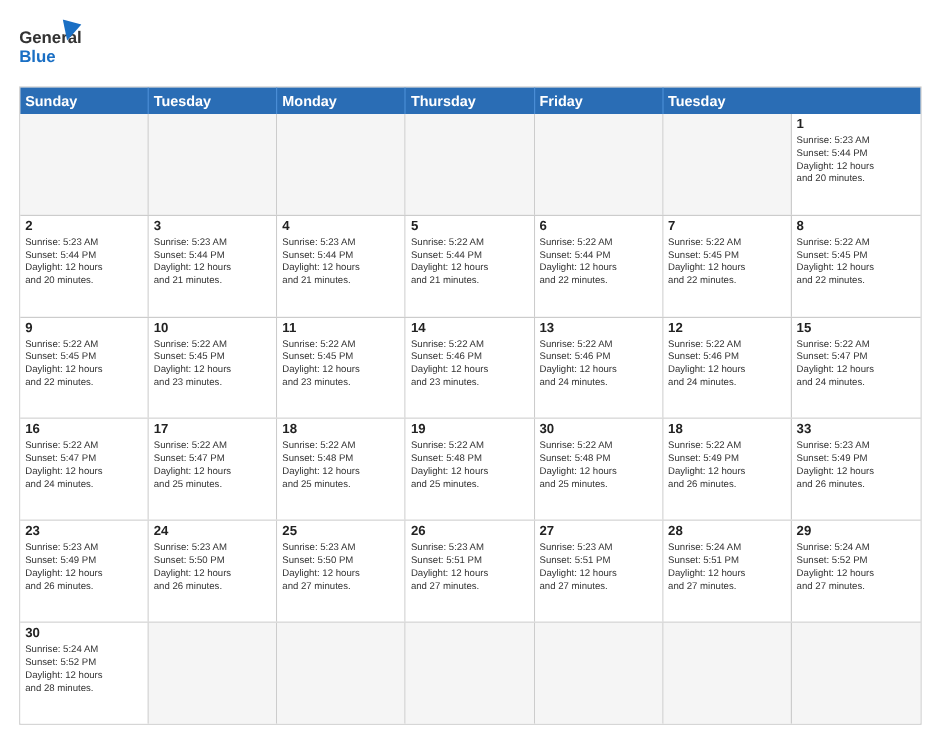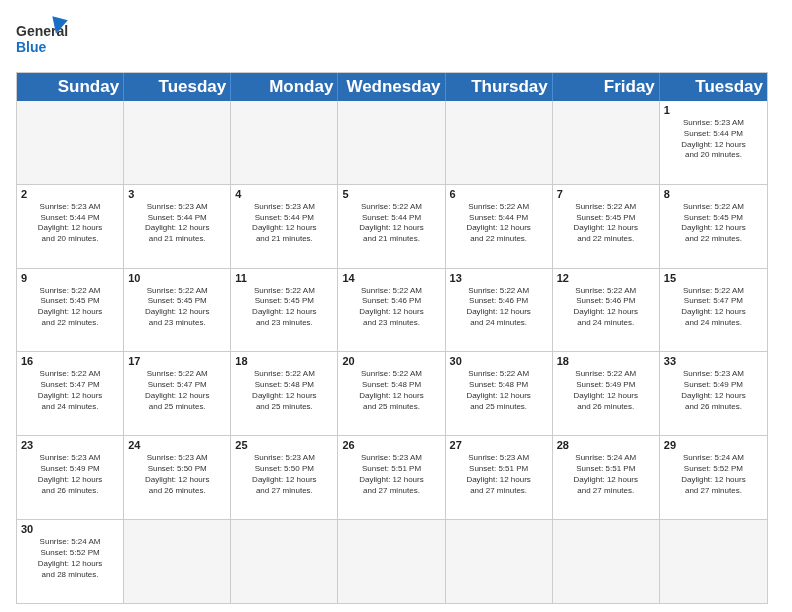--- a/index.html
+++ b/index.html
@@ -47,23 +47,23 @@
       border: 1px solid #ccc;
     }
     .cal-header {
       display: grid;
       grid-template-columns: repeat(7, 1fr);
       background: #2a6db5;
     }
     .cal-header-cell {
       color: #fff;
       font-weight: bold;
-      font-size: 17px;
+      font-size: 12px;
       padding: 4px 4px;
-      text-align: right;
+      text-align: left;
       border-right: 1px solid #4a8dd5;
     }
     .cal-header-cell:last-child {
       border-right: none;
     }
     .cal-body {
       display: flex;
       flex-direction: column;
       flex: 1;
     }
@@ -95,21 +95,20 @@
       font-size: 11px;
       font-weight: bold;
       color: #222;
       margin-bottom: 2px;
       display: block;
     }
     .cell-text {
       font-size: 8px;
       color: #333;
       line-height: 1.35;
-      text-align: center;
     }
   </style>
 </head>
 <body>
 
 <div class="page">
   <div class="header">
     <div class="logo-wrapper">
       <svg width="52" height="46" viewBox="0 0 52 46">
 
@@ -122,21 +121,20 @@
       <div class="month-title"></div>
       <div class="subtitle"></div>
     </div>
   </div>
 
   <div class="calendar">
     <div class="cal-header" id="cal-header">
         <div class="cal-header-cell">Sunday</div>
         <div class="cal-header-cell">Tuesday</div>
         <div class="cal-header-cell">Monday</div>
-        <div class="cal-header-cell">Wednesday</div>
         <div class="cal-header-cell">Thursday</div>
         <div class="cal-header-cell">Friday</div>
         <div class="cal-header-cell">Tuesday</div>
       </div>
     <div class="cal-body" id="cal-body">
         <div class="cal-row">
           <div class="cal-cell empty"></div>
           <div class="cal-cell empty"></div>
           <div class="cal-cell empty"></div>
           <div class="cal-cell empty"></div>
@@ -268,21 +266,21 @@
 and 25 minutes.</div>
           </div>
           <div class="cal-cell">
             <span class="day-num">18</span>
             <div class="cell-text" style="white-space: pre-line;">Sunrise: 5:22 AM
 Sunset: 5:48 PM
 Daylight: 12 hours
 and 25 minutes.</div>
           </div>
           <div class="cal-cell">
-            <span class="day-num">20</span>
+            <span class="day-num">19</span>
             <div class="cell-text" style="white-space: pre-line;">Sunrise: 5:22 AM
 Sunset: 5:48 PM
 Daylight: 12 hours
 and 25 minutes.</div>
           </div>
           <div class="cal-cell">
             <span class="day-num">30</span>
             <div class="cell-text" style="white-space: pre-line;">Sunrise: 5:22 AM
 Sunset: 5:48 PM
 Daylight: 12 hours

